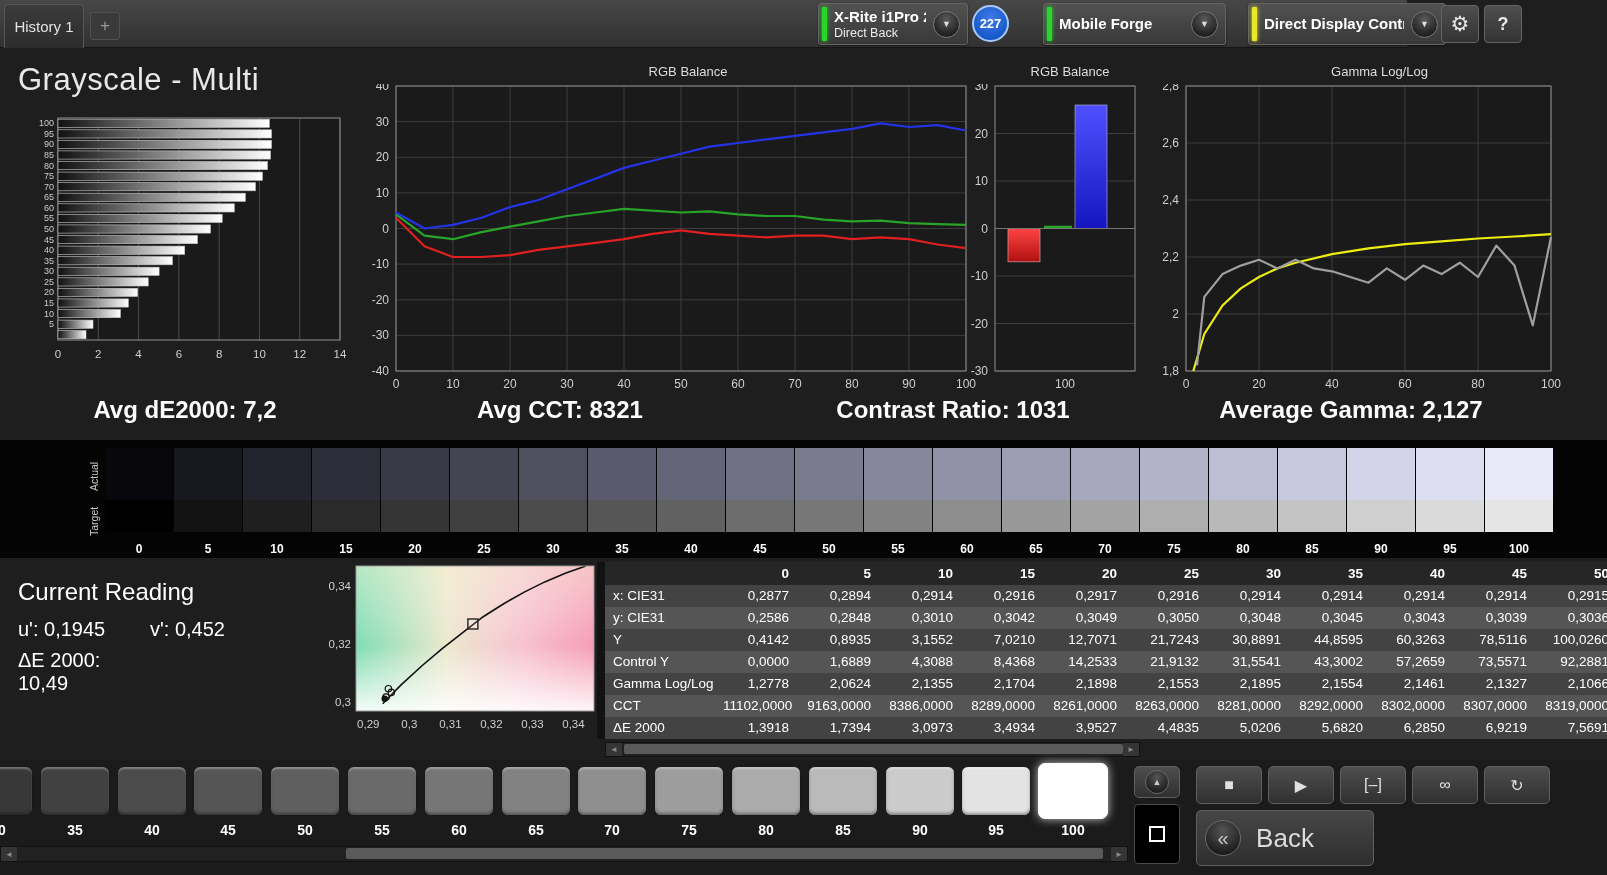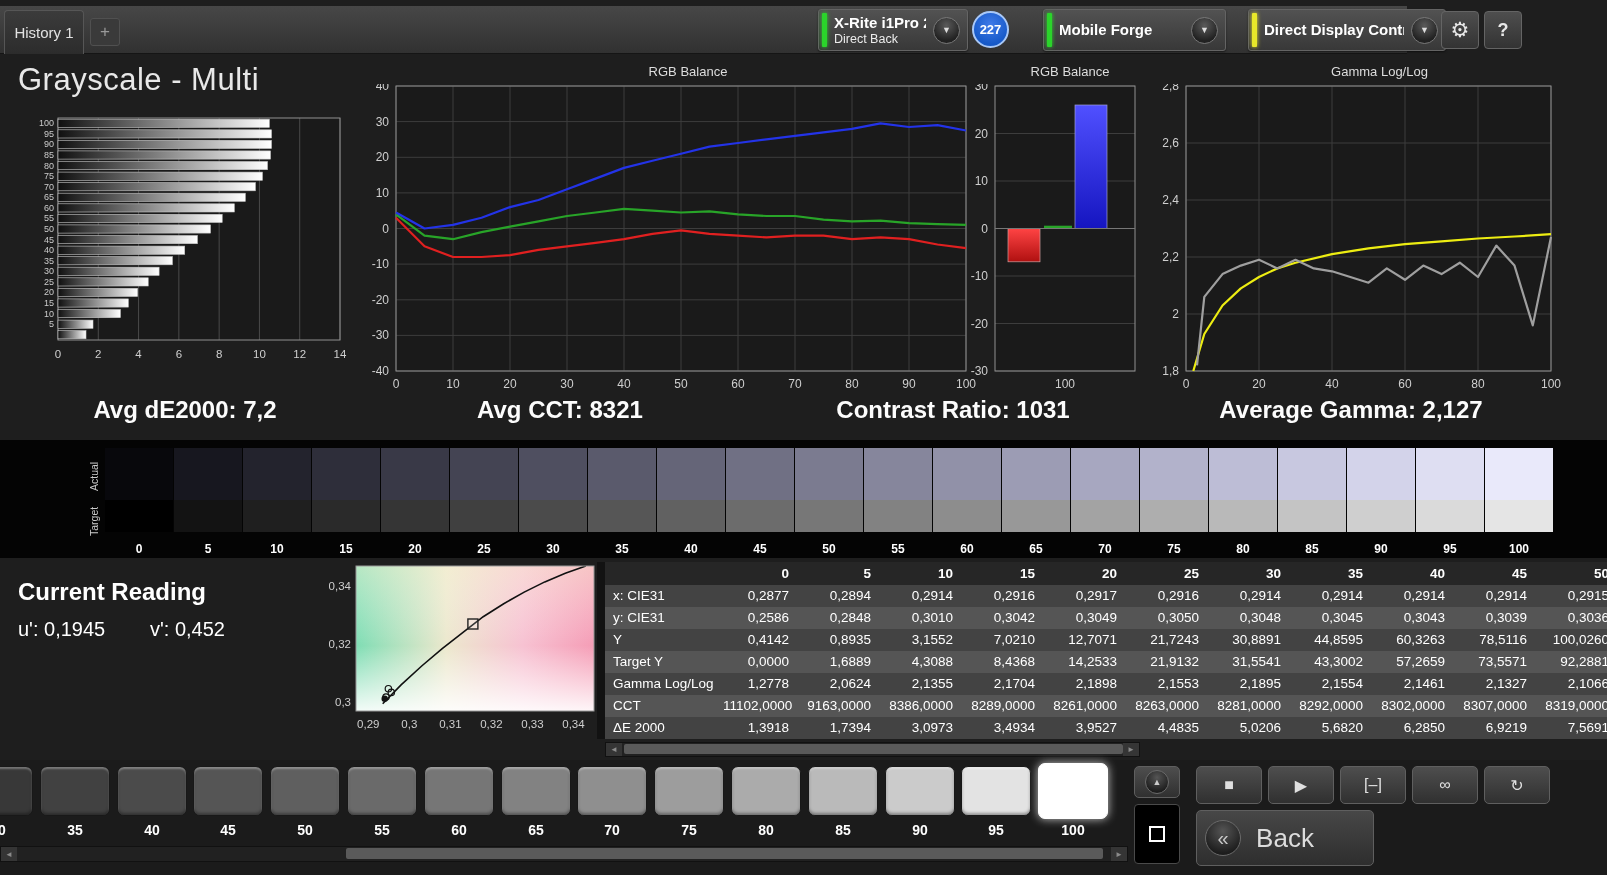--- a/index.html
+++ b/index.html
@@ -1,21 +1,21 @@
 <!DOCTYPE html>
 <html style="--accent-green: #2bd42b; --accent-yellow: #e8e82a; --badge-blue: #1659c8; --series-red: #e02020; --series-green: #28a428; --series-blue: #2333e8; --gamma-target-yellow: #eded12; --gamma-measured-gray: #9f9f9f;"><head>
 <meta charset="utf-8">
 <style>
   *{margin:0;padding:0;box-sizing:border-box;}
   html,body{width:1607px;height:875px;overflow:hidden;background:#1e1e1e;
     font-family:"Liberation Sans",sans-serif;color:#eee;}
   svg{font-family:"Liberation Sans",sans-serif;}
 
   
-  #topbar{position:absolute;top:6px;left:0;width:1407px;height:48px;
+  #topbar{position:absolute;top:0;left:0;width:1407px;height:48px;
     background:linear-gradient(#474747,#313131);border-bottom:1px solid #151515;}
   #history-tab{position:absolute;left:4px;top:4px;width:80px;height:44px;
     background:linear-gradient(#3b3b3b,#2c2c2c);border:1px solid #565656;border-bottom:none;
     border-radius:4px 4px 0 0;color:#e2e2e2;font-size:15px;display:flex;align-items:center;justify-content:center;}
   #add-tab{position:absolute;left:90px;top:12px;width:30px;height:28px;background:#3a3a3a;
     border:1px solid #505050;border-radius:3px;color:#999;font-size:17px;display:flex;align-items:center;justify-content:center;}
   .dropdown{position:absolute;top:3px;height:42px;background:linear-gradient(#525252,#383838);
     border:1px solid #646464;border-radius:3px;display:flex;align-items:center;box-shadow:0 1px 2px rgba(0,0,0,.5);}
   .vbar{width:5px;height:34px;margin-left:3px;border-radius:1px;}
   .vbar.green{background:var(--accent-green);box-shadow:0 0 4px var(--accent-green);}
@@ -60,21 +60,21 @@
     transform:rotate(180deg);text-align:center;}
   #vl-actual{top:10px;height:52px;}
   #vl-target{top:64px;height:34px;}
   .swatch-cell{position:absolute;top:8px;width:68px;}
   .swatch-actual{height:52px;}
   .swatch-target{height:32px;}
   .swatch-label{position:absolute;top:94px;width:68px;text-align:center;font-size:12px;font-weight:bold;color:#fff;}
 
   
   #current-reading{position:absolute;left:18px;top:578px;width:300px;color:#fff;}
-  #current-reading .cr-title{font-size:24px;font-weight:bold;margin-bottom:12px;}
+  #current-reading .cr-title{font-size:24px;font-weight:normal;margin-bottom:12px;}
   .cr-line{display:flex;height:31px;font-size:20px;}
   .cr-line span:first-child{width:132px;}
 
   
   #data-table{position:absolute;left:597px;top:562px;font-size:13.5px;color:#fff;}
   .trow{display:flex;height:22px;line-height:22px;}
   .trow.thead{height:23px;line-height:23px;background:#262626;font-weight:bold;}
   .trow.even{background:#434343;}
   .trow.odd{background:#555555;}
   .tgut{width:8px;background:#121212;flex:none;}
@@ -475,20 +475,23 @@
       <div class="swatch-label">100</div>
     </div>
   </div>
 
 <div id="current-reading">
   <div class="cr-title">Current Reading</div>
   <div class="cr-line">
     <span>u': 0,1945</span>
     <span>v': 0,452</span>
   </div>
+  <div class="cr-line">
+    <span>ΔE 2000: 10,49</span>
+  </div>
 </div>
 
 <div class="chart" id="chart-cie">
   <svg id="cie-svg" width="284" height="190">
       <defs>
         <linearGradient id="cieH" x1="0" y1="0" x2="1" y2="0">
           <stop offset="0%" stop-color="#7fddb4"></stop>
           <stop offset="38%" stop-color="#ece8cd"></stop>
           <stop offset="70%" stop-color="#f7c2d2"></stop>
           <stop offset="100%" stop-color="#f59db6"></stop>
@@ -576,21 +579,21 @@
       <div class="tval">12,7071</div>
       <div class="tval">21,7243</div>
       <div class="tval">30,8891</div>
       <div class="tval">44,8595</div>
       <div class="tval">60,3263</div>
       <div class="tval">78,5116</div>
       <div class="tval">100,0260</div>
     </div>
     <div class="trow odd">
       <div class="tgut"></div>
-      <div class="tlabel">Target Y</div>
+      <div class="tlabel">Control Y</div>
       <div class="tval">0,0000</div>
       <div class="tval">1,6889</div>
       <div class="tval">4,3088</div>
       <div class="tval">8,4368</div>
       <div class="tval">14,2533</div>
       <div class="tval">21,9132</div>
       <div class="tval">31,5541</div>
       <div class="tval">43,3002</div>
       <div class="tval">57,2659</div>
       <div class="tval">73,5571</div>

